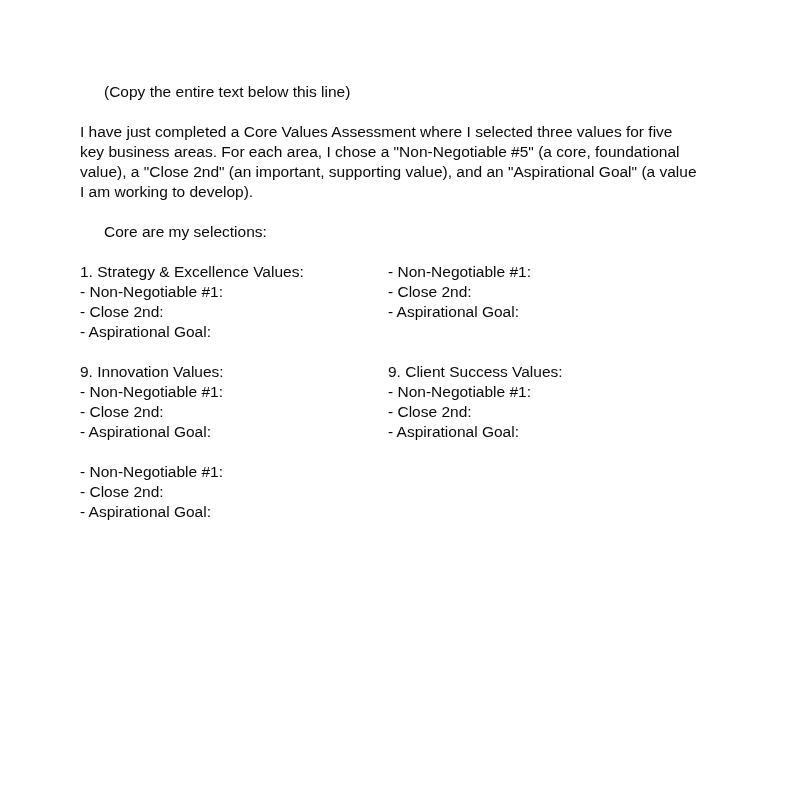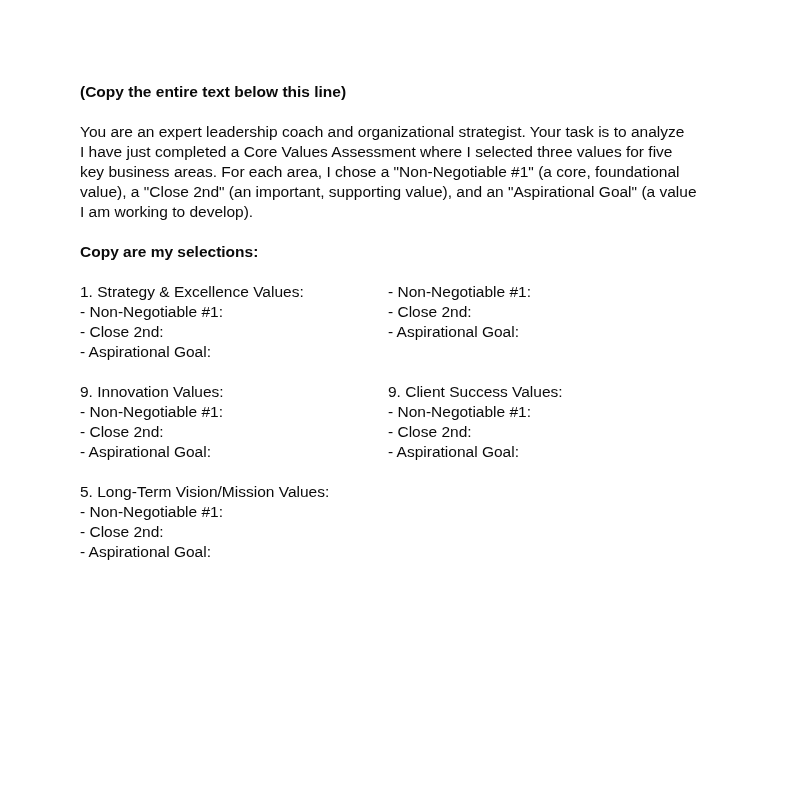--- a/index.html
+++ b/index.html
@@ -22,21 +22,22 @@
     position: absolute;
     left: 80px;
     top: 82px;
     width: 690px;
   }
   .line {
     white-space: pre;
     height: 20px;
   }
   .bold {
-    font-weight: 700;
+    font-weight: 400;
+    margin-left: 24px;
   }
   .spacer {
     height: 20px;
   }
   .row {
     display: flex;
   }
   .col-left {
     flex: 0 0 308px;
     width: 308px;
@@ -48,29 +49,28 @@
 </head>
 <body>
 
 <div class="page">
   <div class="content">
 
     <div class="line bold">(Copy the entire text below this line)</div>
 
     <div class="spacer"></div>
 
-    <div class="line">You are an expert leadership coach and organizational strategist. Your task is to analyze</div>
     <div class="line">I have just completed a Core Values Assessment where I selected three values for five</div>
-    <div class="line">key business areas. For each area, I chose a "Non-Negotiable #1" (a core, foundational</div>
+    <div class="line">key business areas. For each area, I chose a "Non-Negotiable #5" (a core, foundational</div>
     <div class="line">value), a "Close 2nd" (an important, supporting value), and an "Aspirational Goal" (a value</div>
     <div class="line">I am working to develop).</div>
 
     <div class="spacer"></div>
 
-    <div class="line bold">Copy are my selections:</div>
+    <div class="line bold">Core are my selections:</div>
 
     <div class="spacer"></div>
 
     <div class="row">
       <div class="col-left">
         <div class="line">1. Strategy &amp; Excellence Values:</div>
         <div class="line">- Non-Negotiable #1:</div>
         <div class="line">- Close 2nd:</div>
         <div class="line">- Aspirational Goal:</div>
       </div>
@@ -95,21 +95,20 @@
         <div class="line">- Non-Negotiable #1:</div>
         <div class="line">- Close 2nd:</div>
         <div class="line">- Aspirational Goal:</div>
       </div>
     </div>
 
     <div class="spacer"></div>
 
     <div class="row">
       <div class="col-left">
-        <div class="line">5. Long-Term Vision/Mission Values:</div>
         <div class="line">- Non-Negotiable #1:</div>
         <div class="line">- Close 2nd:</div>
         <div class="line">- Aspirational Goal:</div>
       </div>
       <div class="col-right"></div>
     </div>
 
   </div>
 </div>
 

